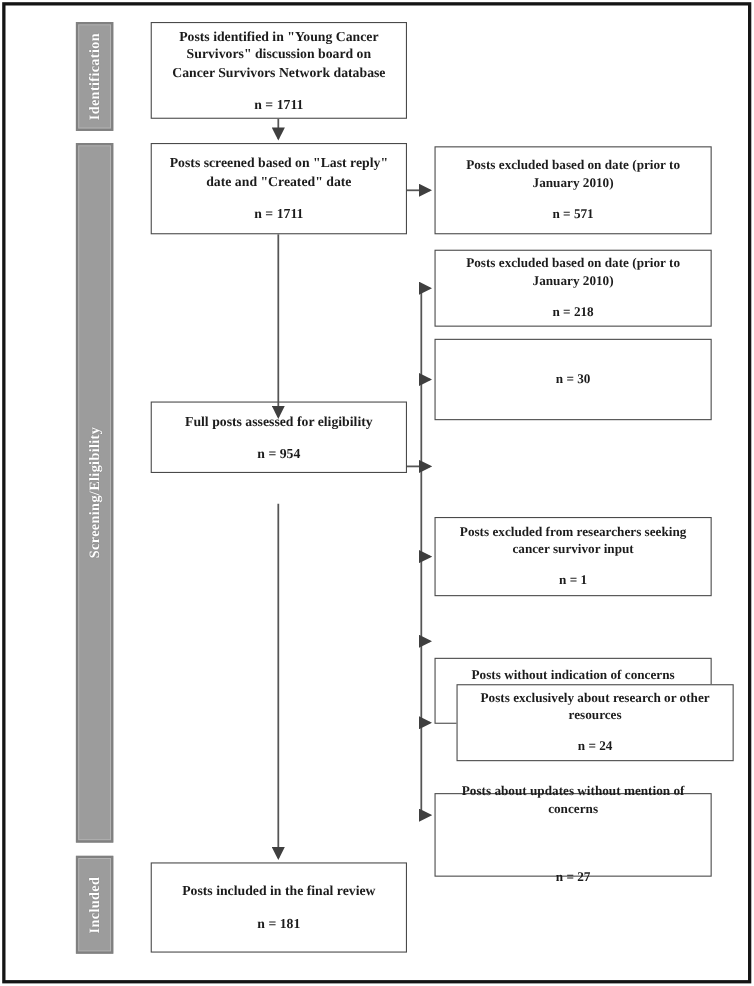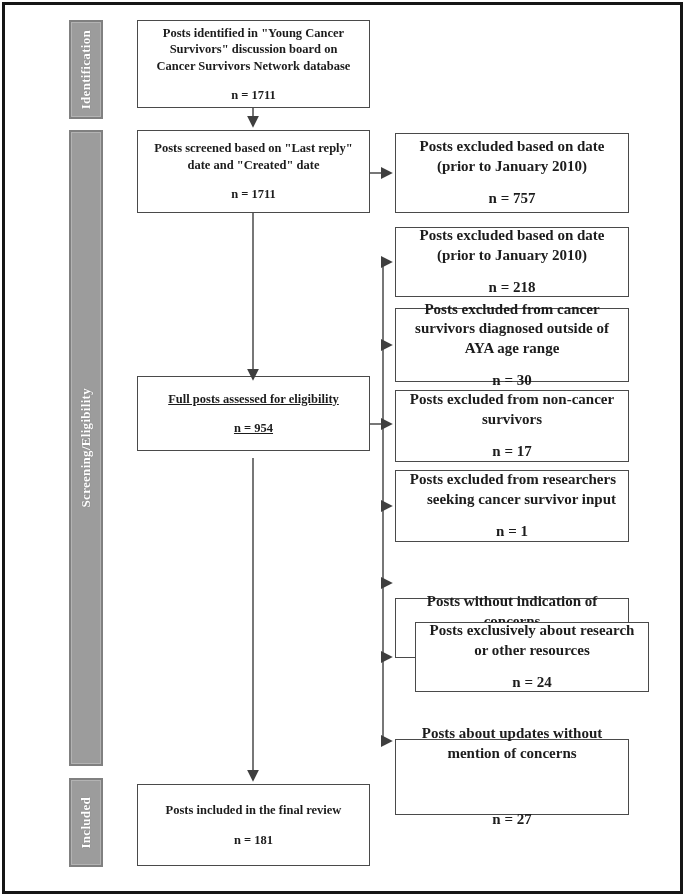--- a/index.html
+++ b/index.html
@@ -48,33 +48,33 @@
     flex-direction: column;
     align-items: center;
     justify-content: center;
     gap: 13px;
     text-align: center;
     padding: 4px 12px;
     color: #1c1c1c;
     font-weight: bold;
   }
   .main-col { left: 137px; width: 233px; font-size: 12.5px; line-height: 1.32; }
-  .right-col { left: 395px; width: 234px; font-size: 15px;   line-height: 1.3; }
+  .right-col { left: 395px; width: 252px; font-size: 12px;   line-height: 1.3; }
   .box-a { top: 20px;  height: 88px; }
   .box-b { top: 130px; height: 83px; }
-  .box-c { top: 376px; height: 75px; text-decoration: underline; }
+  .box-c { top: 365px; height: 65px; }
   .box-d { top: 784px; height: 82px; }
   .box-r1 { top: 133px; height: 80px; }
   .box-r2 { top: 227px; height: 70px; }
   .box-r3 { top: 308px; height: 74px; }
   .box-r4 { top: 390px; height: 72px; }
-  .box-r5 { top: 470px; height: 72px; text-align: right; }
+  .box-r5 { top: 470px; height: 72px; }
   .box-r6 { top: 553px; height: 60px; margin-top: 45px; }
   .box-r7 { top: 622px; height: 70px; margin-left: 20px; }
-  .box-r8 { top: 739px; height: 76px; gap: 47px; }
+  .box-r8 { top: 721px; height: 76px; gap: 47px; }
   .bar-identification { top: 20px;  height: 99px; }
   .bar-screening      { top: 130px; height: 636px; }
   .bar-included       { top: 778px; height: 89px; }
   .connectors {
     position: absolute;
     left: 0; top: 0;
     width: 685px; height: 896px;
     pointer-events: none;
   }
 </style>
@@ -107,33 +107,28 @@
     <div class="box-label">Full posts assessed for eligibility</div>
     <div class="box-n">n = 954</div>
   </div>
   <div class="flow-box main-col box-d">
     <div class="box-label">Posts included in the final review</div>
     <div class="box-n">n = 181</div>
   </div>
 
   <div class="flow-box right-col box-r1">
     <div class="box-label">Posts excluded based on date (prior to January 2010)</div>
-    <div class="box-n">n = 757</div>
+    <div class="box-n">n = 571</div>
   </div>
   <div class="flow-box right-col box-r2">
     <div class="box-label">Posts excluded based on date (prior to January 2010)</div>
     <div class="box-n">n = 218</div>
   </div>
   <div class="flow-box right-col box-r3">
-    <div class="box-label">Posts excluded from cancer survivors diagnosed outside of AYA  age range</div>
     <div class="box-n">n = 30</div>
-  </div>
-  <div class="flow-box right-col box-r4">
-    <div class="box-label">Posts excluded from non-cancer survivors</div>
-    <div class="box-n">n = 17</div>
   </div>
   <div class="flow-box right-col box-r5">
     <div class="box-label">Posts excluded from researchers seeking cancer survivor input</div>
     <div class="box-n">n = 1</div>
   </div>
   <div class="flow-box right-col box-r6">
     <div class="box-label">Posts without indication of concerns</div>
     <div class="box-n">n = 425</div>
   </div>
   <div class="flow-box right-col box-r7">

